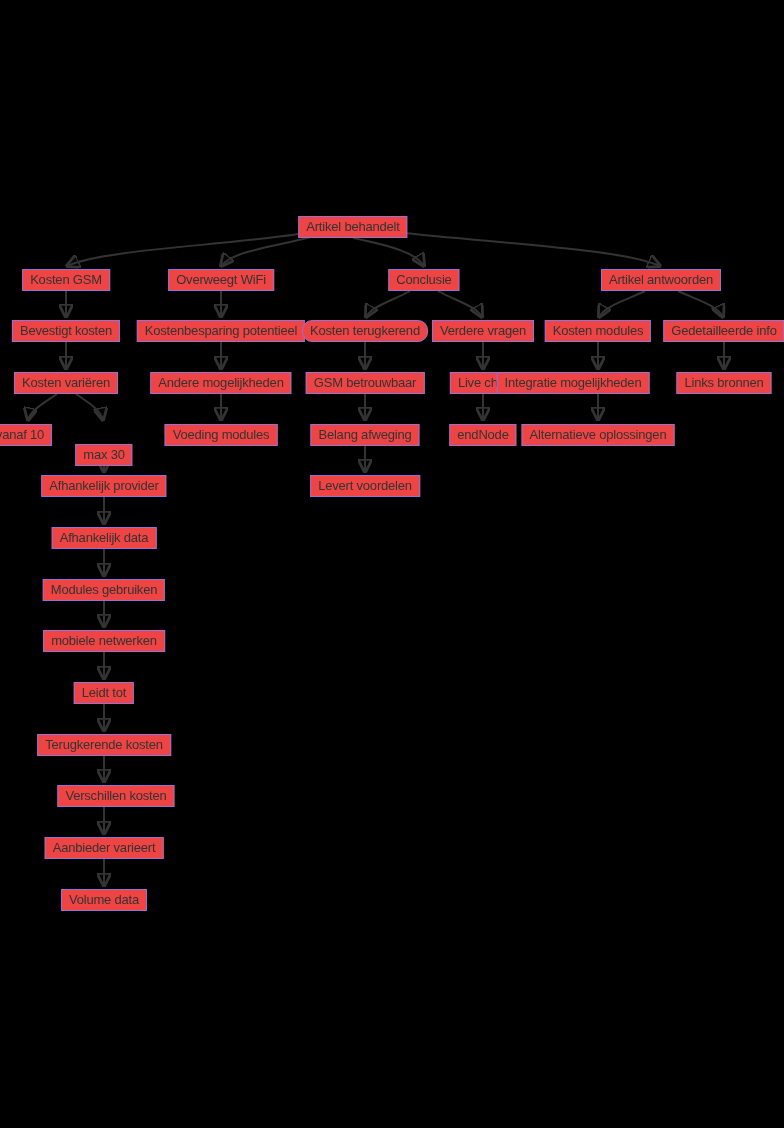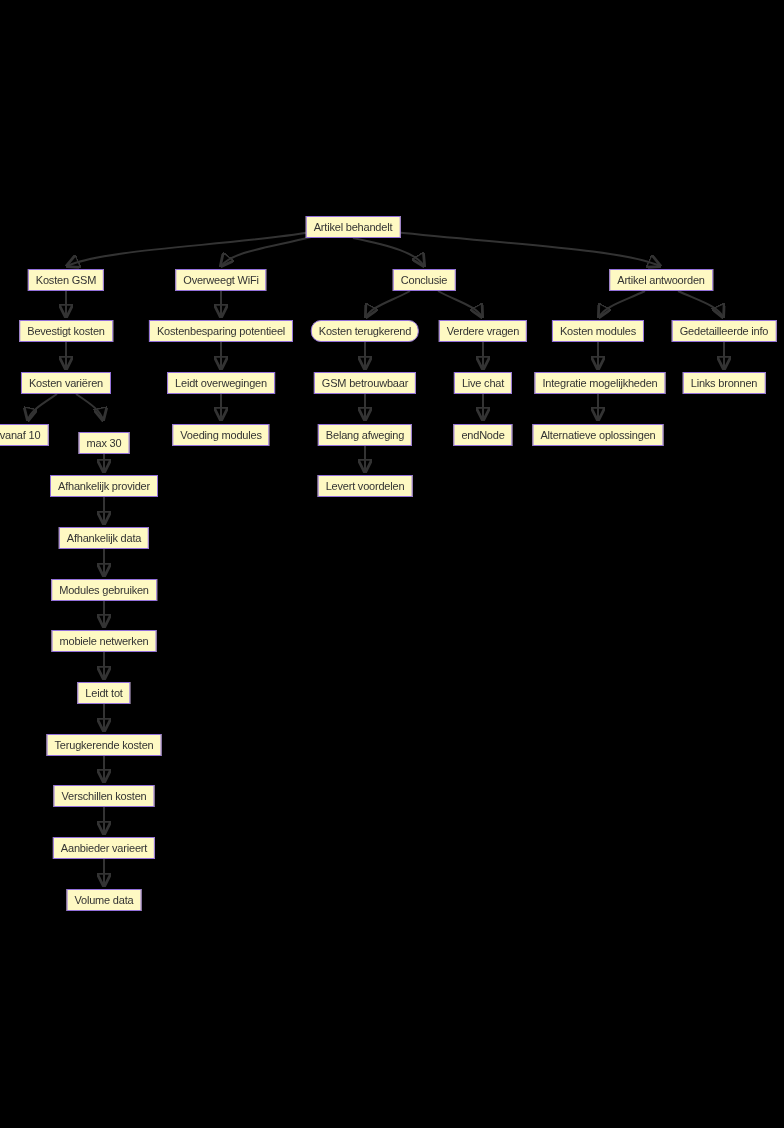--- a/index.html
+++ b/index.html
@@ -23,24 +23,24 @@
     height: 1128px;
   }
   .edges path {
     fill: none;
     stroke: #333333;
     stroke-width: 2;
   }
   .node {
     position: absolute;
     transform: translateX(-50%);
-    background: #fef9c3;
+    background: #ef4444;
     border: 1.5px solid #9370DB;
     color: #333333;
-    font-size: 11px;
+    font-size: 13px;
     letter-spacing: -0.2px;
     line-height: 14px;
     padding: 3px 7px;
     white-space: nowrap;
     text-align: center;
     box-sizing: border-box;
     height: 22px;
   }
 </style>
 </head>
@@ -96,38 +96,38 @@
   <div class="node" style="left:661px; top:269px;">Artikel antwoorden</div>
 
   <div class="node" style="left:66px;  top:320px;">Bevestigt kosten</div>
   <div class="node" style="left:221px; top:320px;">Kostenbesparing potentieel</div>
   <div class="node" style="left:365px; top:320px;border-radius:10px;">Kosten terugkerend</div>
   <div class="node" style="left:483px; top:320px;">Verdere vragen</div>
   <div class="node" style="left:598px; top:320px;">Kosten modules</div>
   <div class="node" style="left:724px; top:320px;">Gedetailleerde info</div>
 
   <div class="node" style="left:66px;  top:372px;">Kosten variëren</div>
-  <div class="node" style="left:221px; top:372px;">Leidt overwegingen</div>
+  <div class="node" style="left:221px; top:372px;">Andere mogelijkheden</div>
   <div class="node" style="left:365px; top:372px;">GSM betrouwbaar</div>
   <div class="node" style="left:483px; top:372px;">Live chat</div>
-  <div class="node" style="left:600px; top:372px;">Integratie mogelijkheden</div>
+  <div class="node" style="left:573px; top:372px;">Integratie mogelijkheden</div>
   <div class="node" style="left:724px; top:372px;">Links bronnen</div>
 
   <div class="node" style="left:20px;  top:424px;">vanaf 10</div>
-  <div class="node" style="left:104px; top:432px;">max 30</div>
+  <div class="node" style="left:104px; top:444px;">max 30</div>
   <div class="node" style="left:221px; top:424px;">Voeding modules</div>
   <div class="node" style="left:365px; top:424px;">Belang afweging</div>
   <div class="node" style="left:483px; top:424px;">endNode</div>
   <div class="node" style="left:598px; top:424px;text-align:center;">Alternatieve oplossingen</div>
 
   <div class="node" style="left:104px; top:475px;">Afhankelijk provider</div>
   <div class="node" style="left:365px; top:475px;">Levert voordelen</div>
 
   <div class="node" style="left:104px; top:527px;">Afhankelijk data</div>
   <div class="node" style="left:104px; top:579px;">Modules gebruiken</div>
   <div class="node" style="left:104px; top:630px;">mobiele netwerken</div>
   <div class="node" style="left:104px; top:682px;">Leidt tot</div>
   <div class="node" style="left:104px; top:734px;">Terugkerende kosten</div>
-  <div class="node" style="left:104px; top:785px;text-align:center;">Verschillen kosten</div>
+  <div class="node" style="left:116px; top:785px;text-align:center;">Verschillen kosten</div>
   <div class="node" style="left:104px; top:837px;">Aanbieder varieert</div>
   <div class="node" style="left:104px; top:889px;">Volume data</div>
 
 </div>
 
 </body></html>

